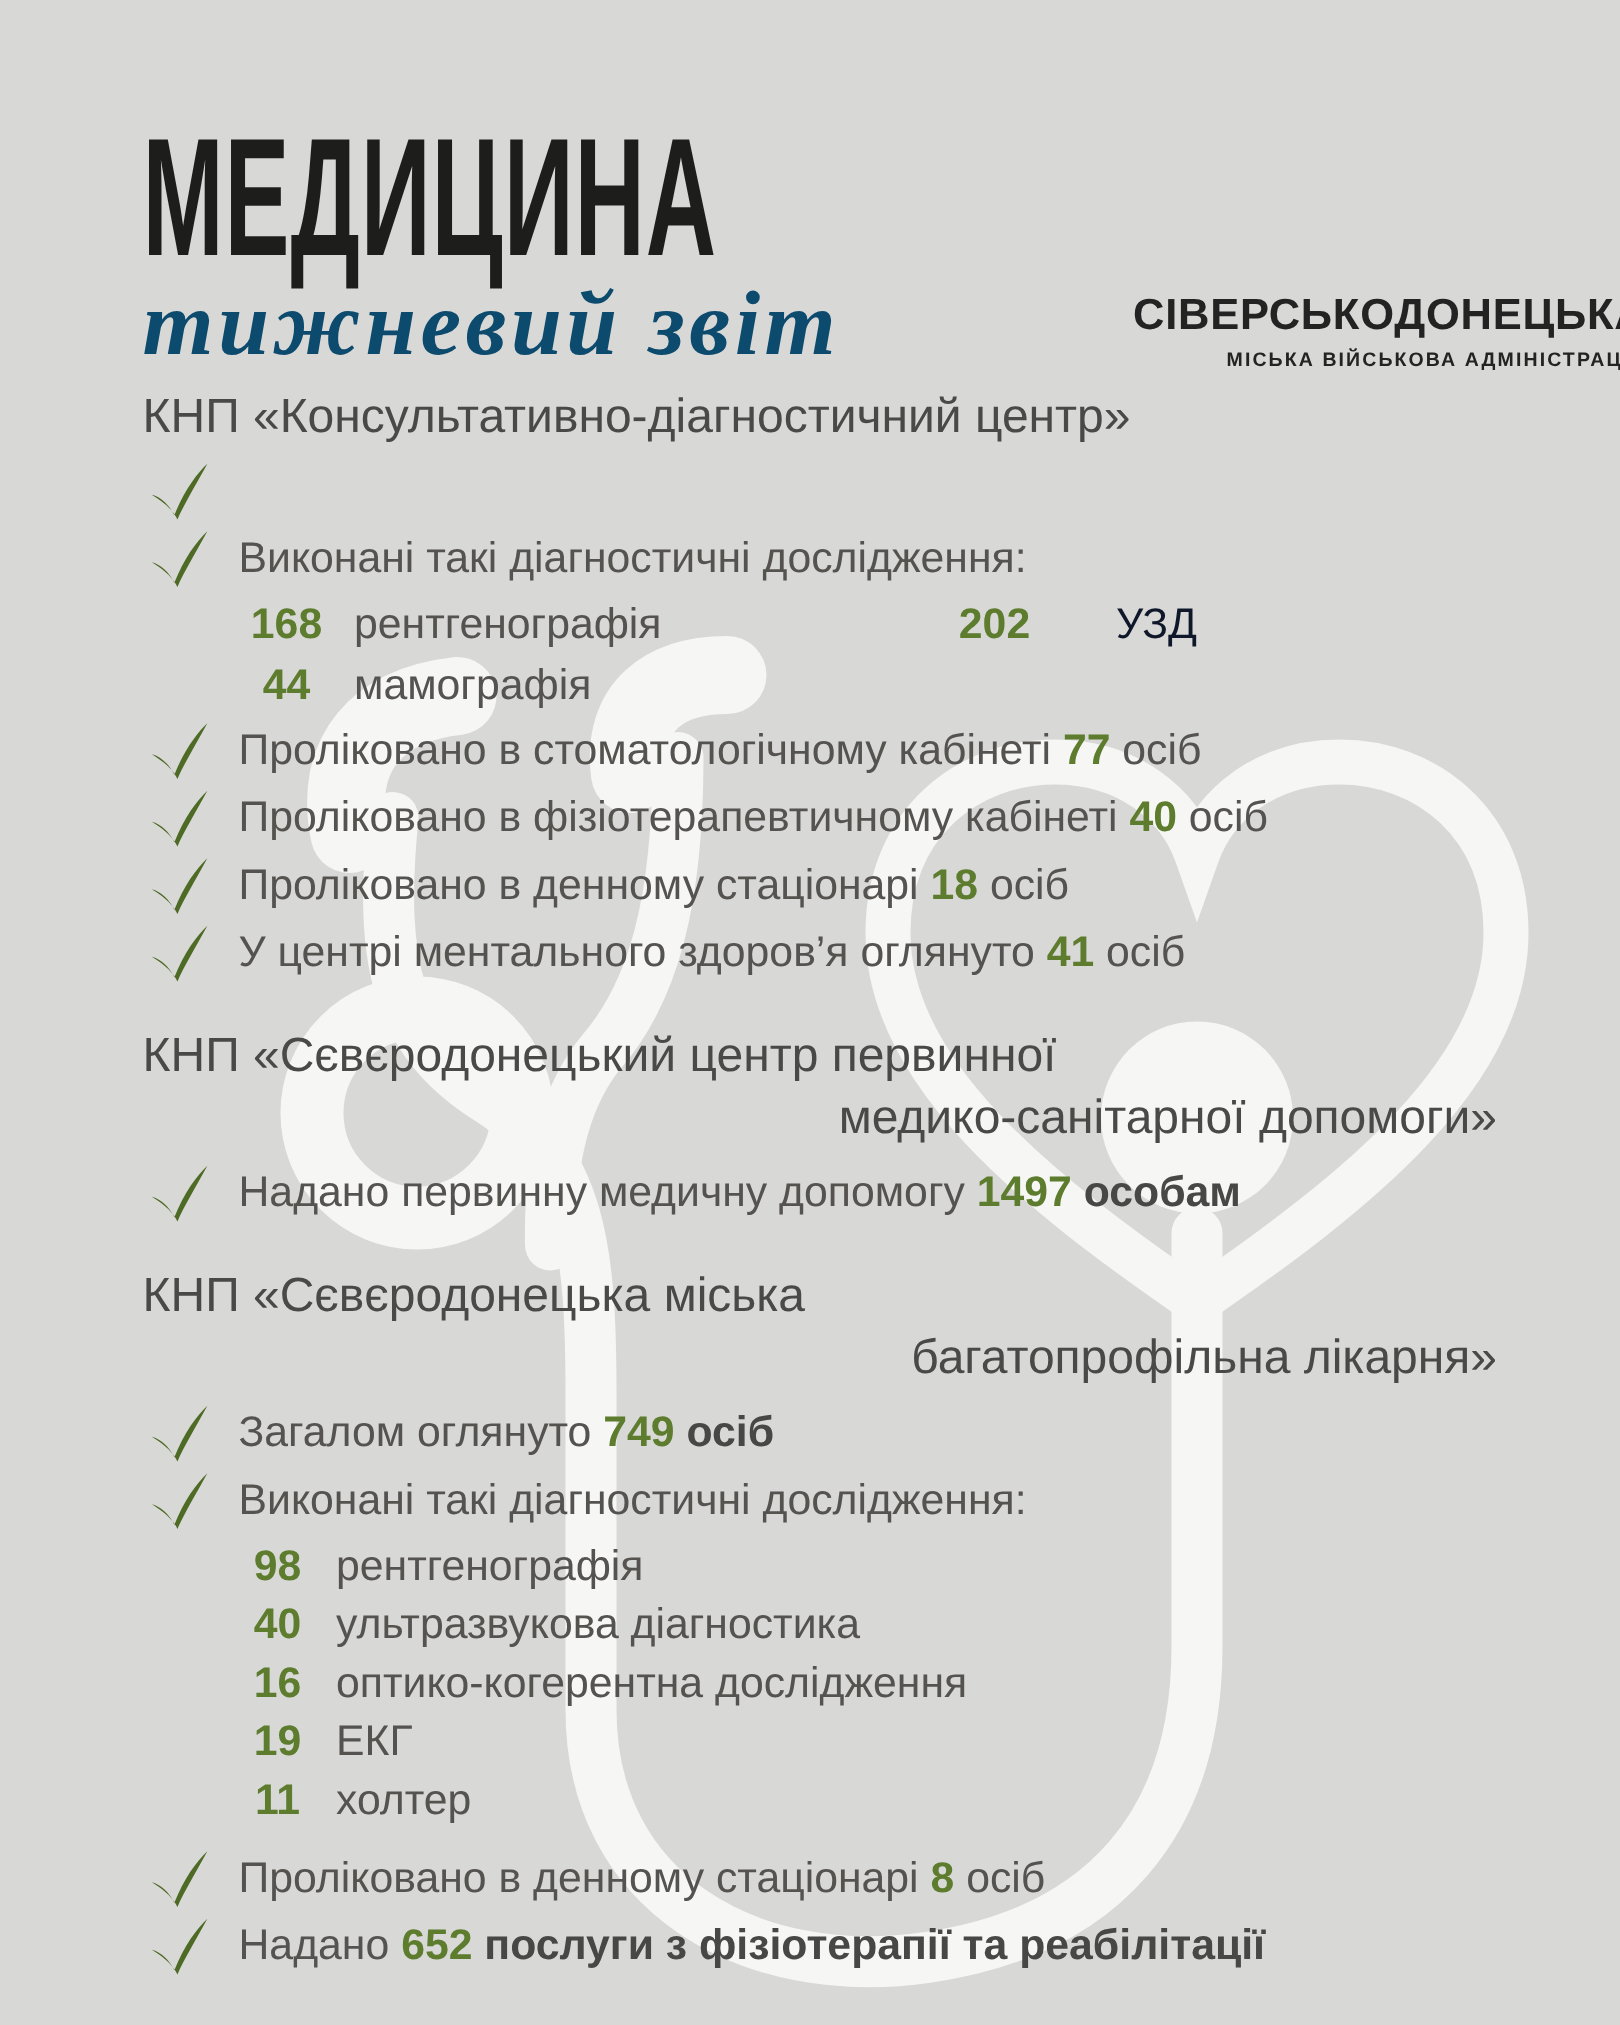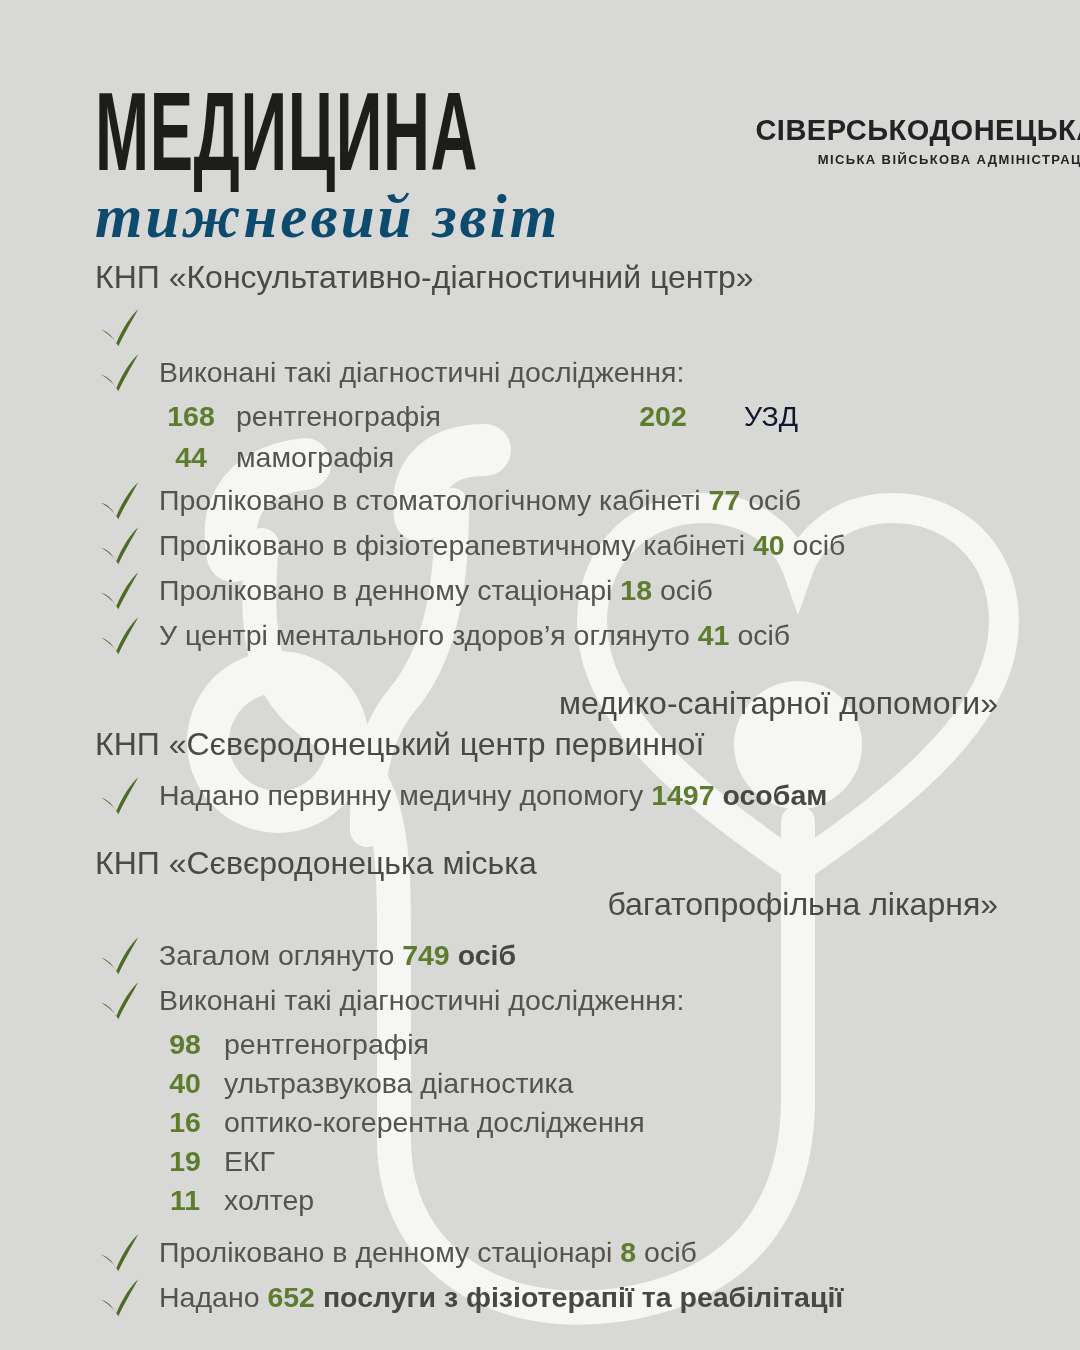--- a/index.html
+++ b/index.html
@@ -4,21 +4,21 @@
 <style>
   html,body{margin:0;padding:0;background:#bfbfbd;}
   .poster{
     position:relative;width:1080px;height:1350px;margin:0 auto;
     background:#d8d8d6;overflow:hidden;
     font-family:"Liberation Sans",sans-serif;
   }
   .watermark{position:absolute;left:0;top:0;width:1080px;height:1350px;pointer-events:none;}
   .content{position:relative;padding:86px 82px 0 95px;}
   
-  .hdr{display:flex;justify-content:space-between;align-items:flex-start;}
+  .hdr{display:flex;justify-content:space-between;align-items:flex-end;}
   .title-wrap{line-height:1;}
   .big-title{margin:0;line-height:0.82;}
   .big-title .squeeze{
     display:inline-block;transform:scaleX(0.58);transform-origin:left top;
     font-size:112px;font-weight:700;letter-spacing:1px;color:#1d1d1b;white-space:nowrap;
   }
   .subtitle{
     font-family:Liberation Serif, serif;font-style:italic;font-weight:700;
     font-size:61px;color:#0c4a6e;margin-top:8px;letter-spacing:3px;
   }
@@ -129,22 +129,22 @@
           </div>
           <div class="check-row">
             <svg class="check" viewBox="0 0 64 64">
               <path d="M6,36 C15,38 23,46 28,56 C37,33 50,15 60,6 C48,28 37,46 31,60 C25,48 14,41 6,36 Z" fill="#4e6b26"></path>
             </svg>
             <div class="segs"><span class="sr">У центрі ментального здоров’я оглянуто </span><span class="sn">41</span><span class="sr"> осіб</span></div>
           </div>
         </section>
         <section class="report-section">
           <h2 class="sec-heading">
+            <div class="hline left">КНП «Сєвєродонецький центр первинної</div>
             <div class="hline right">медико-санітарної допомоги»</div>
-            <div class="hline left">КНП «Сєвєродонецький центр первинної</div>
           </h2>
           <div class="check-row">
             <svg class="check" viewBox="0 0 64 64">
               <path d="M6,36 C15,38 23,46 28,56 C37,33 50,15 60,6 C48,28 37,46 31,60 C25,48 14,41 6,36 Z" fill="#4e6b26"></path>
             </svg>
             <div class="segs"><span class="sr">Надано первинну медичну допомогу </span><span class="sn">1497</span><span class="sb"> особам</span></div>
           </div>
         </section>
         <section class="report-section">
           <h2 class="sec-heading">

